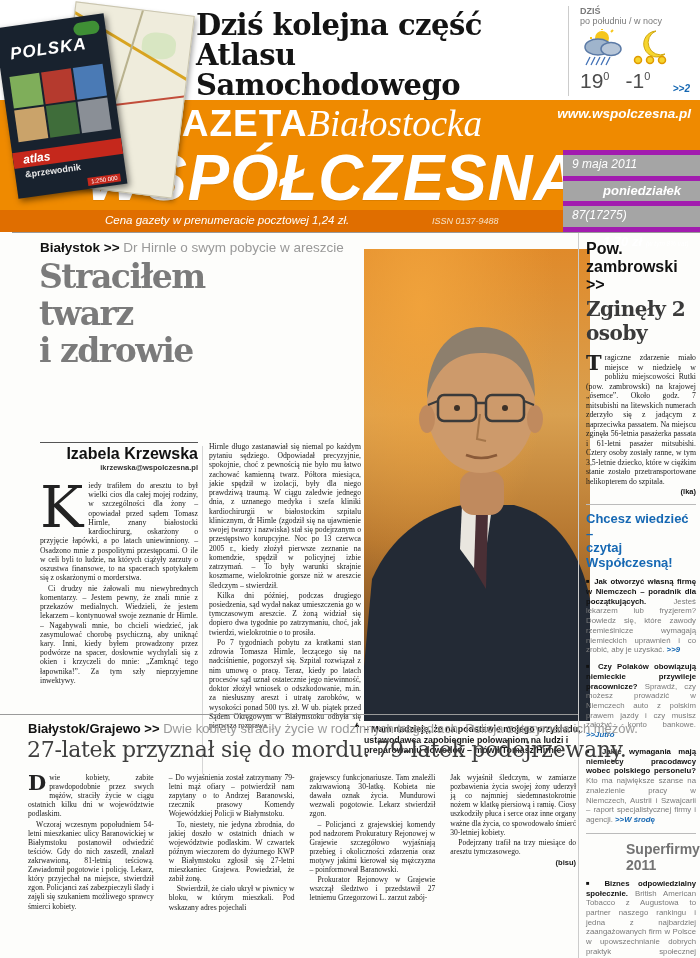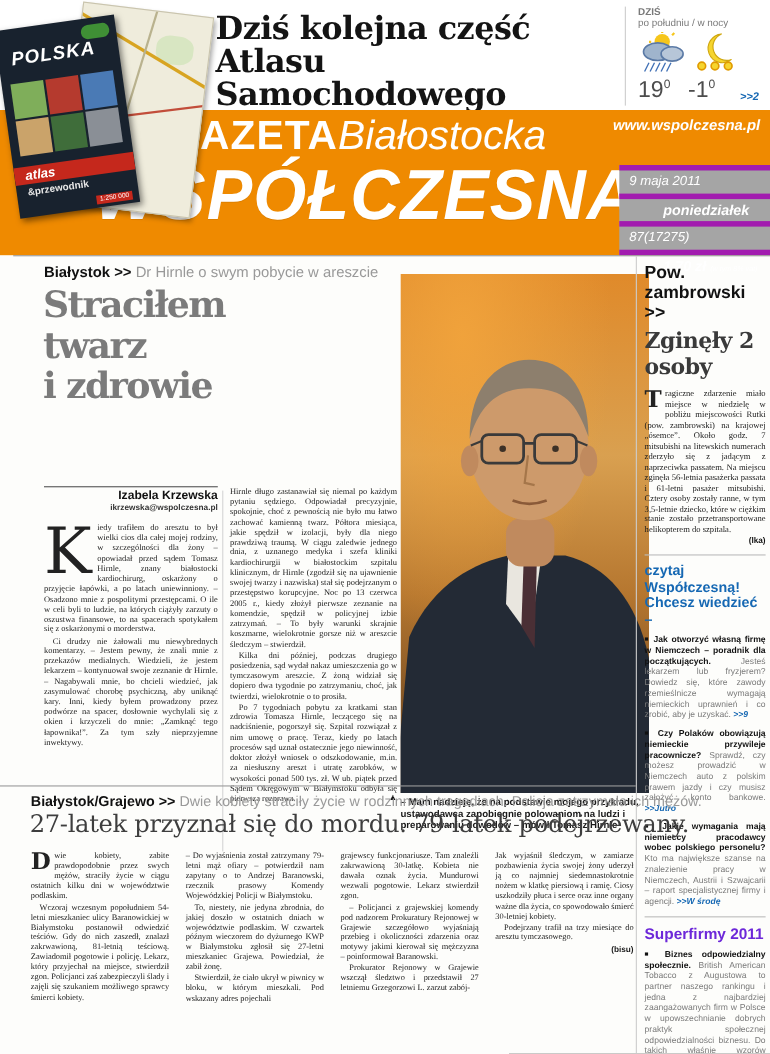--- a/index.html
+++ b/index.html
@@ -54,21 +54,21 @@
   .weather-ref{position:absolute;right:2px;bottom:2px;color:#1668b3;font-weight:bold;
       font-style:italic;font-size:10px;}
 
   
   .masthead{position:absolute;left:0;top:100px;width:700px;height:132px;background:#ef8a00;}
   .masthead-url{position:absolute;right:9px;top:6px;font-family:"Liberation Sans",sans-serif;
       font-weight:bold;font-style:italic;font-size:13.5px;color:#fff;}
   .mast-top{position:absolute;left:152px;top:2px;color:#fff;font-family:"Liberation Sans",sans-serif;
       font-size:37px;white-space:nowrap;}
   .mast-top .g1{font-weight:bold;letter-spacing:1px;}
-  .mast-top .g2{font-style:italic;font-weight:normal;}
+  .mast-top .g2{font-style:italic;font-weight:normal;font-family:Liberation Serif, serif;}
   .mast-main{position:absolute;left:86px;top:42px;color:#fff;font-family:"Liberation Sans",sans-serif;
       font-weight:bold;font-style:italic;font-size:62px;letter-spacing:1px;transform:scaleY(1.04);
       white-space:nowrap;text-shadow:0 1px 0 rgba(0,0,0,.08);}
   .mast-info{position:absolute;right:0;top:50px;width:137px;height:82px;background:#a5a5a5;
       font-family:"Liberation Sans",sans-serif;color:#fff;font-style:italic;box-sizing:border-box;}
   .mi-row{border-top:5px solid #a21caf;padding:2px 9px;font-size:12px;height:16.5px;line-height:15px;font-style:italic;}
   .mi-row.bold{font-weight:bold;font-size:13px;padding-left:40px;}
   .mi-row .note{font-size:6.5px;font-weight:normal;}
   .mast-strip{position:absolute;left:0;bottom:0;width:563px;height:22px;background:#e06e00;
       color:#fff;font-family:"Liberation Sans",sans-serif;}
@@ -82,21 +82,21 @@
   .kicker .txt{color:#999;}
   .main-kicker{position:absolute;left:28px;top:7px;}
   .main-headline{position:absolute;left:27px;top:26px;font-family:"DejaVu Serif",serif;
       font-weight:bold;font-size:33px;line-height:1.12;color:#7b7b7b;letter-spacing:-1.5px;}
   .photo{position:absolute;left:352px;top:16px;width:226px;height:472px;overflow:hidden;}
   .caption{position:absolute;left:352px;top:491px;width:226px;font-family:"Liberation Sans",sans-serif;
       font-weight:bold;font-size:8.8px;line-height:1.22;color:#1a1a1a;}
 
   .byline{border-top:1px solid #555;text-align:right;font-family:"Liberation Sans",sans-serif;
       padding-top:2px;margin-bottom:9px;}
-  .byline-name{font-weight:bold;font-size:11px;color:#111;}
+  .byline-name{font-weight:bold;font-size:16px;color:#111;}
   .byline-email{font-weight:bold;font-size:7.5px;color:#333;}
 
   .body-text p{margin:0;font-size:7.7px;line-height:1.2;text-align:justify;color:#191919;}
   .body-text p + p{text-indent:8px;margin-top:1px;}
   .col1{position:absolute;left:28px;top:209px;width:158px;}
   .col2{position:absolute;left:197px;top:209px;width:152px;}
   .col-rule{position:absolute;left:190px;top:213px;width:1px;height:328px;background:#d5d5d5;}
   .dropcap-big{float:left;font-family:"DejaVu Serif",serif;font-size:58px;line-height:.82;
       padding:3px 5px 0 0;color:#222;}
   .dropcap-sm{float:left;font-family:"DejaVu Serif",serif;font-size:21px;line-height:.9;
@@ -114,21 +114,21 @@
   .sb-hr{border-top:1px solid #bbb;margin:8px 0 7px;}
   .promo-title{font-family:"Liberation Sans",sans-serif;font-weight:bold;font-size:13px;
       color:#1668b3;line-height:1.12;margin-bottom:7px;}
   .promo-item{font-family:"Liberation Sans",sans-serif;font-size:7.8px;line-height:1.25;
       margin-bottom:7px;text-align:justify;}
   .promo-item .bullet{color:#111;font-size:6px;vertical-align:1px;}
   .promo-item .lead{font-weight:bold;color:#111;}
   .promo-item .txt{color:#7a7a7a;}
   .promo-item .ref{color:#1668b3;font-weight:bold;font-style:italic;white-space:nowrap;}
   .super-title{font-family:"Liberation Sans",sans-serif;font-weight:bold;font-size:14px;
-      color:#6d28d9;margin-bottom:6px;}
+      color:#737373;margin-bottom:6px;margin-left:40px;}
 
   
   .bottom-section{position:absolute;left:0;top:714px;width:578px;height:249px;
       border-top:1px solid #9a9a9a;box-sizing:border-box;}
   .bottom-kicker{position:absolute;left:28px;top:6px;font-size:13px;}
   .bottom-headline{position:absolute;left:27px;top:22px;font-family:"DejaVu Serif",serif;
       font-size:22px;color:#3e3e3e;letter-spacing:-0.3px;white-space:nowrap;}
   .bottom-cols{position:absolute;left:28px;top:58px;width:548px;display:flex;gap:15px;}
   .bcol{flex:1;font-size:7.6px;line-height:1.2;text-align:justify;color:#191919;}
   .bcol p{margin:0;} .bcol p + p{text-indent:8px;margin-top:1px;}
@@ -213,20 +213,24 @@
     </div>
     <div class="mast-main">WSPÓŁCZESNA</div>
     <div class="mast-info">
       <div class="mi-row">9 maja 2011</div>
       <div class="mi-row bold">poniedziałek</div>
       <div class="mi-row">87(17275)</div>
       <div class="mi-row bold">
         <span>1,70 zł</span> <span class="note">(w tym 8% vat)</span>
       </div>
     </div>
+    <div class="mast-strip">
+      <div class="strip-sub">Cena gazety w prenumeracie pocztowej 1,24 zł.</div>
+      <div class="strip-issn">ISSN 0137-9488</div>
+    </div>
   </div>
 
   <div class="main-section">
     <div class="kicker main-kicker">
       <span class="loc">Białystok &gt;&gt;</span>
       <span class="txt">Dr Hirnle o swym pobycie w areszcie</span>
     </div>
     <div class="main-headline">
       <div>Straciłem</div>
       <div>twarz</div>
@@ -302,22 +306,22 @@
       <div class="sb-body">
         <span class="dropcap-sm">T</span><span>ragiczne zdarzenie miało miejsce w niedzielę w pobliżu miejscowości Rutki (pow. zambrowski) na krajowej „ósemce”. Około godz. 7 mitsubishi na litewskich numerach zderzyło się z jadącym z naprzeciwka passatem. Na miejscu zginęła 56-letnia pasażerka passata i 61-letni pasażer mitsubishi. Cztery osoby zostały ranne, w tym 3,5-letnie dziecko, które w ciężkim stanie zostało przetransportowane helikopterem do szpitala.</span>
       </div>
       <div class="sb-sig">(lka)</div>
     </div>
 
     <div class="sb-hr"></div>
 
     <div>
       <div class="promo-title">
+        <div>Chcesz wiedzieć –</div>
         <div>czytaj Współczesną!</div>
-        <div>Chcesz wiedzieć –</div>
       </div>
       <div class="promo-item">
         <span class="bullet">■</span>
         <span class="lead">Jak otworzyć własną firmę w Niemczech – poradnik dla początkujących.</span>
         <span class="txt">Jesteś lekarzem lub fryzjerem? Dowiedz się, które zawody rzemieślnicze wymagają niemieckich uprawnień i co zrobić, aby je uzyskać.</span>
         <span class="ref">&gt;&gt;9</span>
       </div>
       <div class="promo-item">
         <span class="bullet">■</span>
         <span class="lead">Czy Polaków obowiązują niemieckie przywileje pracownicze?</span>

